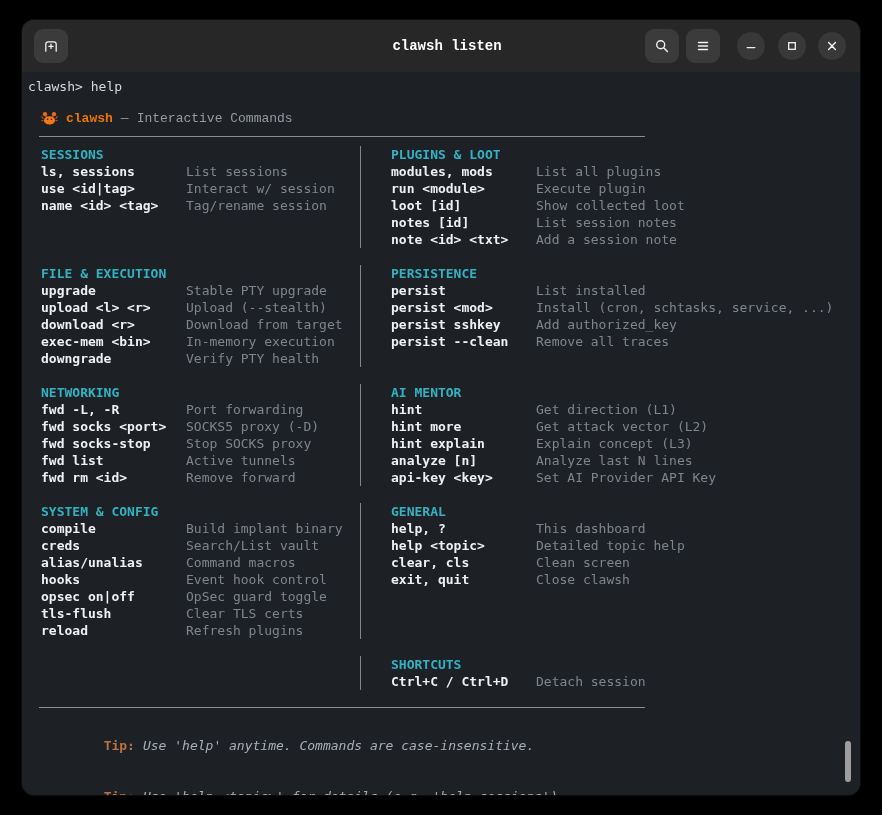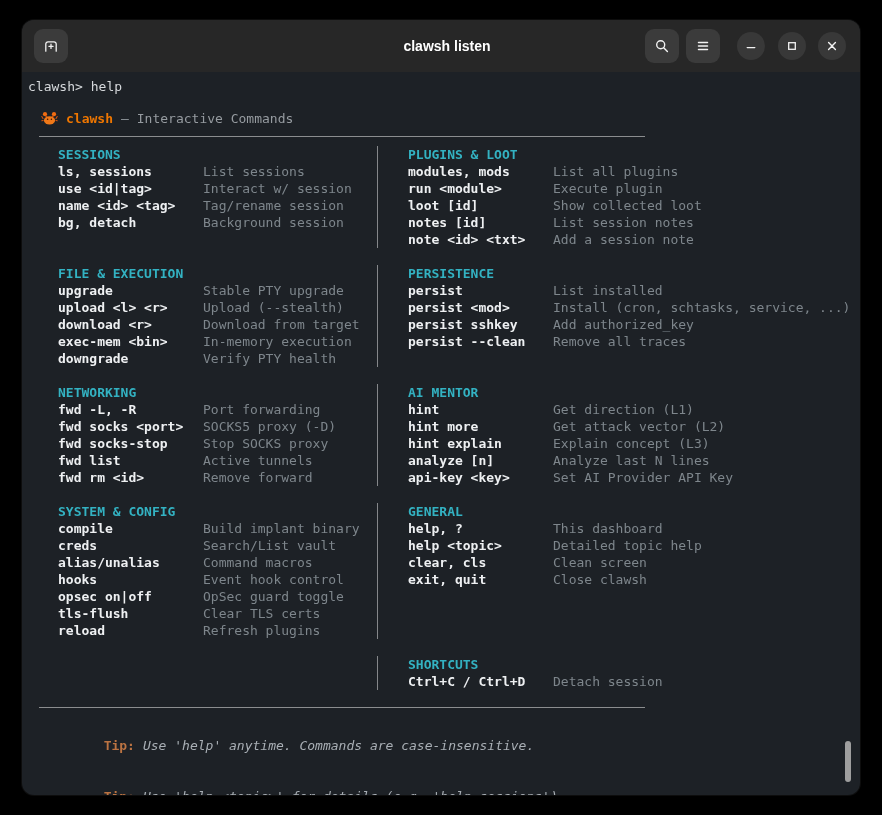--- a/index.html
+++ b/index.html
@@ -22,21 +22,21 @@
   }
   .titlebar {
     height: 52px; flex: 0 0 auto;
     background: var(--window-header-bg, #272727);
     display: flex; align-items: center;
     position: relative;
   }
   .title {
     position: absolute; left: 12px; right: 0;
     text-align: center;
-    font-family: Liberation Sans, sans-serif;
+    font-family: Liberation Mono, monospace;
     font-weight: bold; font-size: 14px;
     color: var(--title-fg, #fff);
     pointer-events: none;
   }
   .tb-btn {
     width: 34px; height: 34px; border-radius: 9px;
     background: var(--titlebar-button-bg, #3b3b3b);
     display: flex; align-items: center; justify-content: center;
     cursor: pointer; z-index: 2;
   }
@@ -57,33 +57,33 @@
   .term {
     flex: 1; position: relative;
     padding: 6px 6px 0 6px;
     font-size: 13px; line-height: 17px;
     color: var(--foreground, #d6d9dc);
     overflow: hidden;
   }
   .history-line .hprompt { color: var(--foreground, #d6d9dc); margin-right: 8px; text-align: right; }
   .history-line .hcmd { color: var(--foreground, #d6d9dc); }
 
-  .banner { margin: 15px 0 0 13px; display: flex; align-items: center; }
+  .banner { margin: 15px 0 0 13px; display: flex; align-items: center; font-family: Liberation Mono, monospace; }
   .banner .crab { margin-right: 8px; display: inline-flex; }
   .banner .app { color: var(--accent-orange, #ee7600); font-weight: bold; margin-right: 8px; }
   .banner .sep { color: var(--banner-subtitle-fg, #969ba0); margin-right: 8px; }
   .banner .subtitle { color: var(--banner-subtitle-fg, #969ba0); }
 
   .rule {
     border: none; height: 0;
     border-top: 1px solid var(--rule-color, #8b8d8f);
     width: 606px; margin: 9px 0 0 11px;
   }
   .grid { margin: 9px 0 0 13px; }
-  .grid-row { display: flex; margin-bottom: 17px; margin-left: 17px; }
+  .grid-row { display: flex; margin-bottom: 17px; }
   .cell-left { width: 319px; flex: 0 0 auto; }
   .cell-right { flex: 1; border-left: 1px solid var(--divider-color, #85878a); padding-left: 30px; }
   .sec-title { color: var(--accent-cyan, #33b2c2); font-weight: bold; white-space: pre; }
   .cmd-row { white-space: pre; }
   .cmd-row .cmd {
     display: inline-block; min-width: 145px;
     color: var(--command-fg, #eef0f2); font-weight: bold;
   }
   .cmd-row .desc { color: var(--description-fg, #7e868c); }
 
@@ -182,21 +182,20 @@
 
     <hr class="rule">
 
     <div class="grid" id="grid">
         <div class="grid-row">
           <div class="cell-left">
             <div class="sec-title">SESSIONS</div>
             <div class="cmd-row"><span class="cmd">ls, sessions</span><span class="desc">List sessions</span></div>
             <div class="cmd-row"><span class="cmd">use &lt;id|tag&gt;</span><span class="desc">Interact w/ session</span></div>
             <div class="cmd-row"><span class="cmd">name &lt;id&gt; &lt;tag&gt;</span><span class="desc">Tag/rename session</span></div>
-            <div class="cmd-row"><span class="cmd">bg, detach</span><span class="desc">Background session</span></div>
           </div>
           <div class="cell-right">
             <div class="sec-title">PLUGINS &amp; LOOT</div>
             <div class="cmd-row"><span class="cmd">modules, mods</span><span class="desc">List all plugins</span></div>
             <div class="cmd-row"><span class="cmd">run &lt;module&gt;</span><span class="desc">Execute plugin</span></div>
             <div class="cmd-row"><span class="cmd">loot [id]</span><span class="desc">Show collected loot</span></div>
             <div class="cmd-row"><span class="cmd">notes [id]</span><span class="desc">List session notes</span></div>
             <div class="cmd-row"><span class="cmd">note &lt;id&gt; &lt;txt&gt;</span><span class="desc">Add a session note</span></div>
           </div>
         </div>

